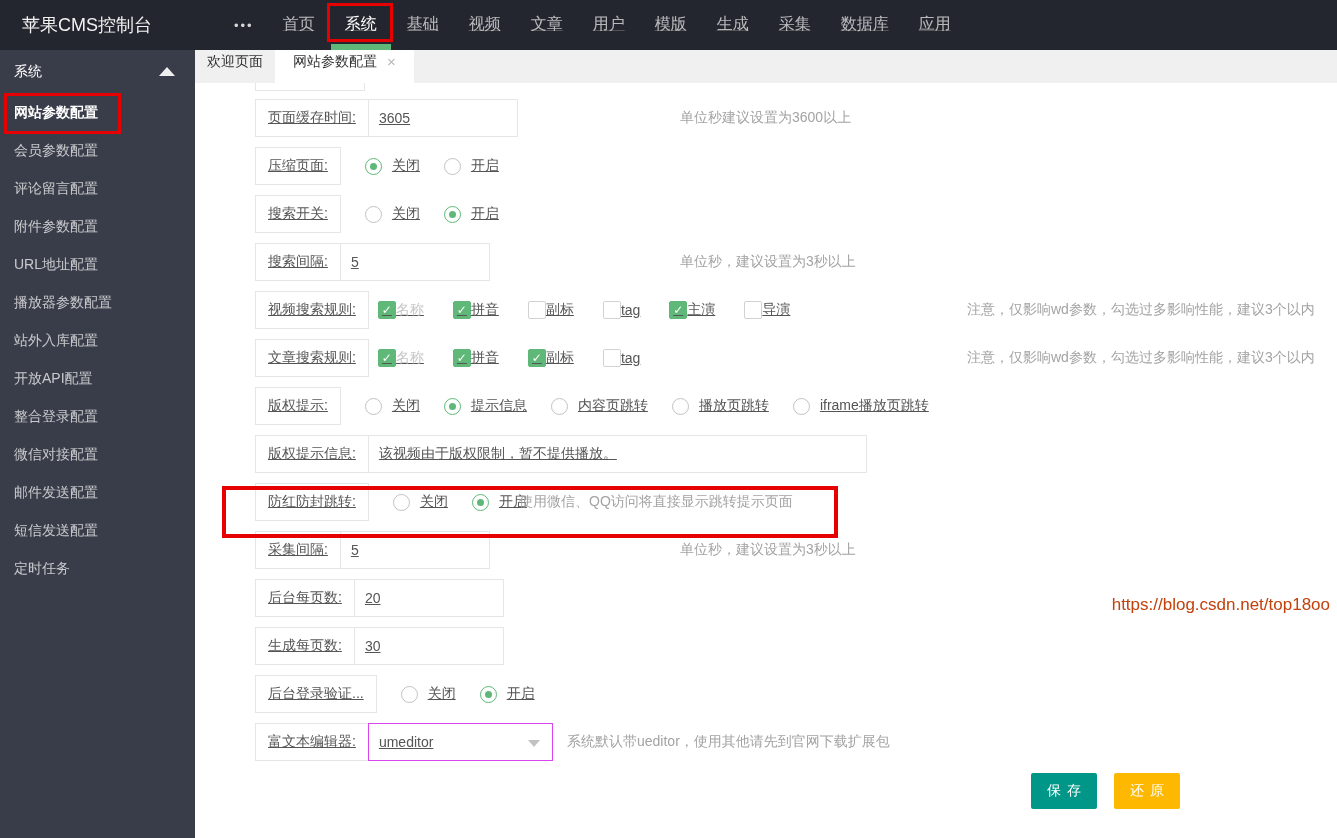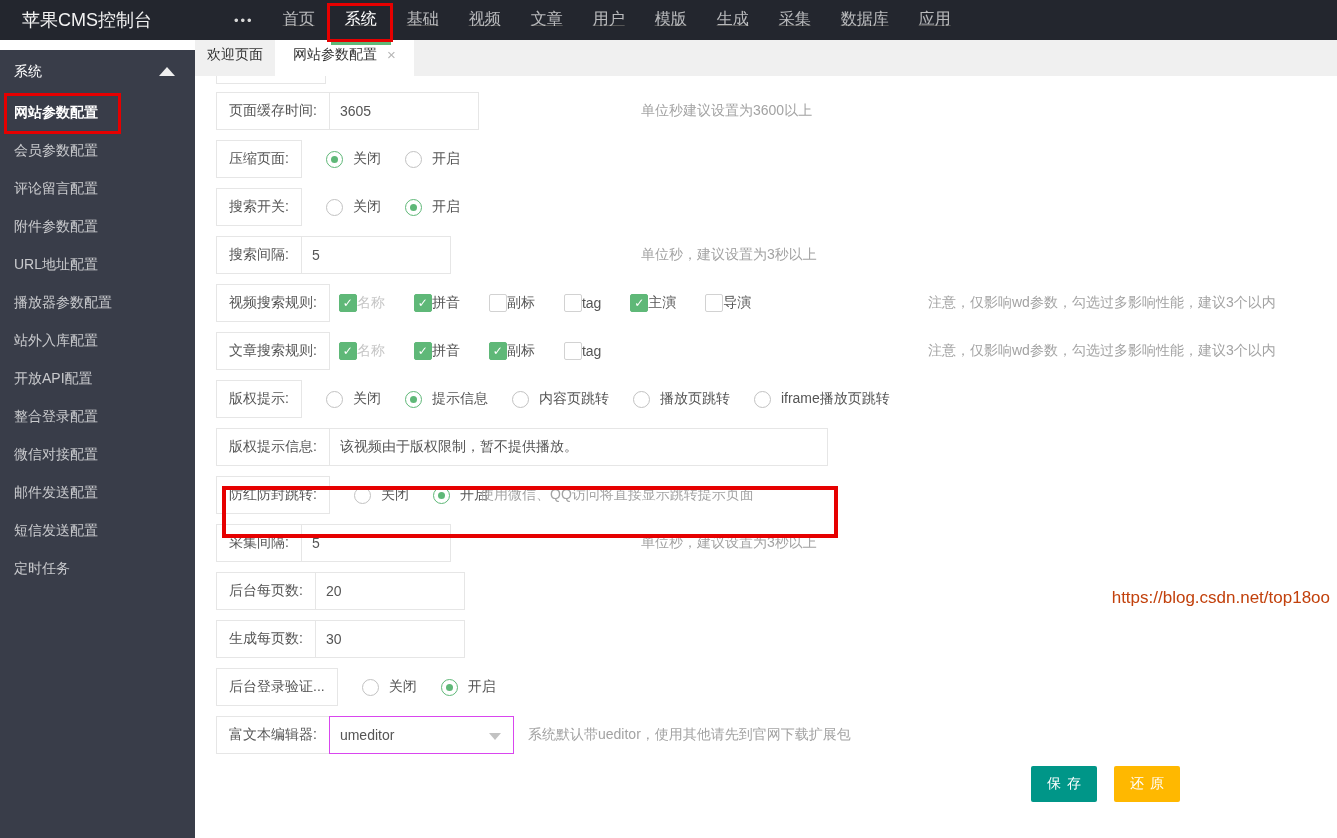--- a/index.html
+++ b/index.html
@@ -2,48 +2,48 @@
 <html><head>
 <meta charset="utf-8">
 <style>
   * { margin:0; padding:0; box-sizing:border-box; }
   html,body { width:1337px; height:838px; overflow:hidden; }
   body {
     font-family:"Liberation Sans","DejaVu Sans",sans-serif;
     background:#fff; position:relative; font-size:14px; color:#555;
   }
   
-  .topbar { position:absolute; top:0; left:0; width:1337px; height:40px;
+  .topbar { position:absolute; top:0; left:0; width:1337px; height:50px;
     background:#23262e; display:flex; align-items:center; z-index:5; }
   .brand { color:#f2f2f2; font-size:18px; padding-left:22px; flex:0 0 auto; width:190px; white-space:nowrap; }
   .more-dots { color:#d8d8d8; margin-left:44px; margin-right:14px; font-size:13px; letter-spacing:2px; cursor:pointer; }
   .topnav { display:flex; height:50px;text-decoration:underline; }
   .topnav .nav-item { color:rgba(255,255,255,.68); font-size:16px; padding:0 15px;
     line-height:48px; position:relative; cursor:pointer; white-space:nowrap; }
   .topnav .nav-item.active { color:#fff; }
   .topnav .nav-item.active::after { content:""; position:absolute; left:1px; right:1px;
     bottom:0; height:6px; background:#5fb878; }
   
   .sidebar { position:absolute; top:50px; left:0; width:195px; height:788px;
     background:#393d49; z-index:4; }
   .side-header { height:43px; display:flex; align-items:center; justify-content:space-between;
     padding:0 20px 0 14px; color:#fff; font-size:14px; cursor:pointer; }
   .caret-up { width:0; height:0; border-left:8px solid transparent;
     border-right:8px solid transparent; border-bottom:9px solid #efefef; }
   .side-item { height:38px; line-height:38px; padding-left:14px;
     color:rgba(255,255,255,.72); font-size:14px; cursor:pointer; white-space:nowrap; }
   .side-item.active { color:#ffffff; font-weight:bold; }
   
-  .main { position:absolute; left:195px; top:33px; width:1142px; height:580px; }
+  .main { position:absolute; left:195px; top:40px; width:1142px; height:580px; }
   .tabbar { height:43px; background:#f0f0f0; display:flex; }
   .tab { padding:0 12px; line-height:43px; font-size:14px; color:#333; cursor:pointer; white-space:nowrap; }
   .tab.active { background:#fff; padding:0 18px; display:flex; align-items:center; gap:10px; }
   .tab-close { color:#b6b6b6; font-size:15px; cursor:pointer; }
   .content { position:absolute; top:43px; left:0; right:0; bottom:0; background:#fff;
-    padding-left:21px; padding-top:0; }
+    padding-left:60px; padding-top:0;text-decoration:underline; }
   
   .clipped-remnant { width:110px; height:8px; border:1px solid #e6e6e6; border-top:none; margin-bottom:8px; }
   .row { display:flex; align-items:center; height:38px; margin-bottom:10px; position:relative; }
   .lbl { height:38px; border:1px solid #e6e6e6; display:flex; align-items:center;
     padding:0 12px; font-size:14px; color:#565656; background:#fff; white-space:nowrap; }
   .inp { height:38px; border:1px solid #e6e6e6; width:150px; margin-left:-1px;
     display:flex; align-items:center; padding:0 10px; font-size:14px; color:#555; background:#fff; }
   .inp.wide { width:499px; }
   .hint { position:absolute; font-size:14px; color:#a3a3a3; white-space:nowrap; top:50%;
     transform:translateY(-50%); }

